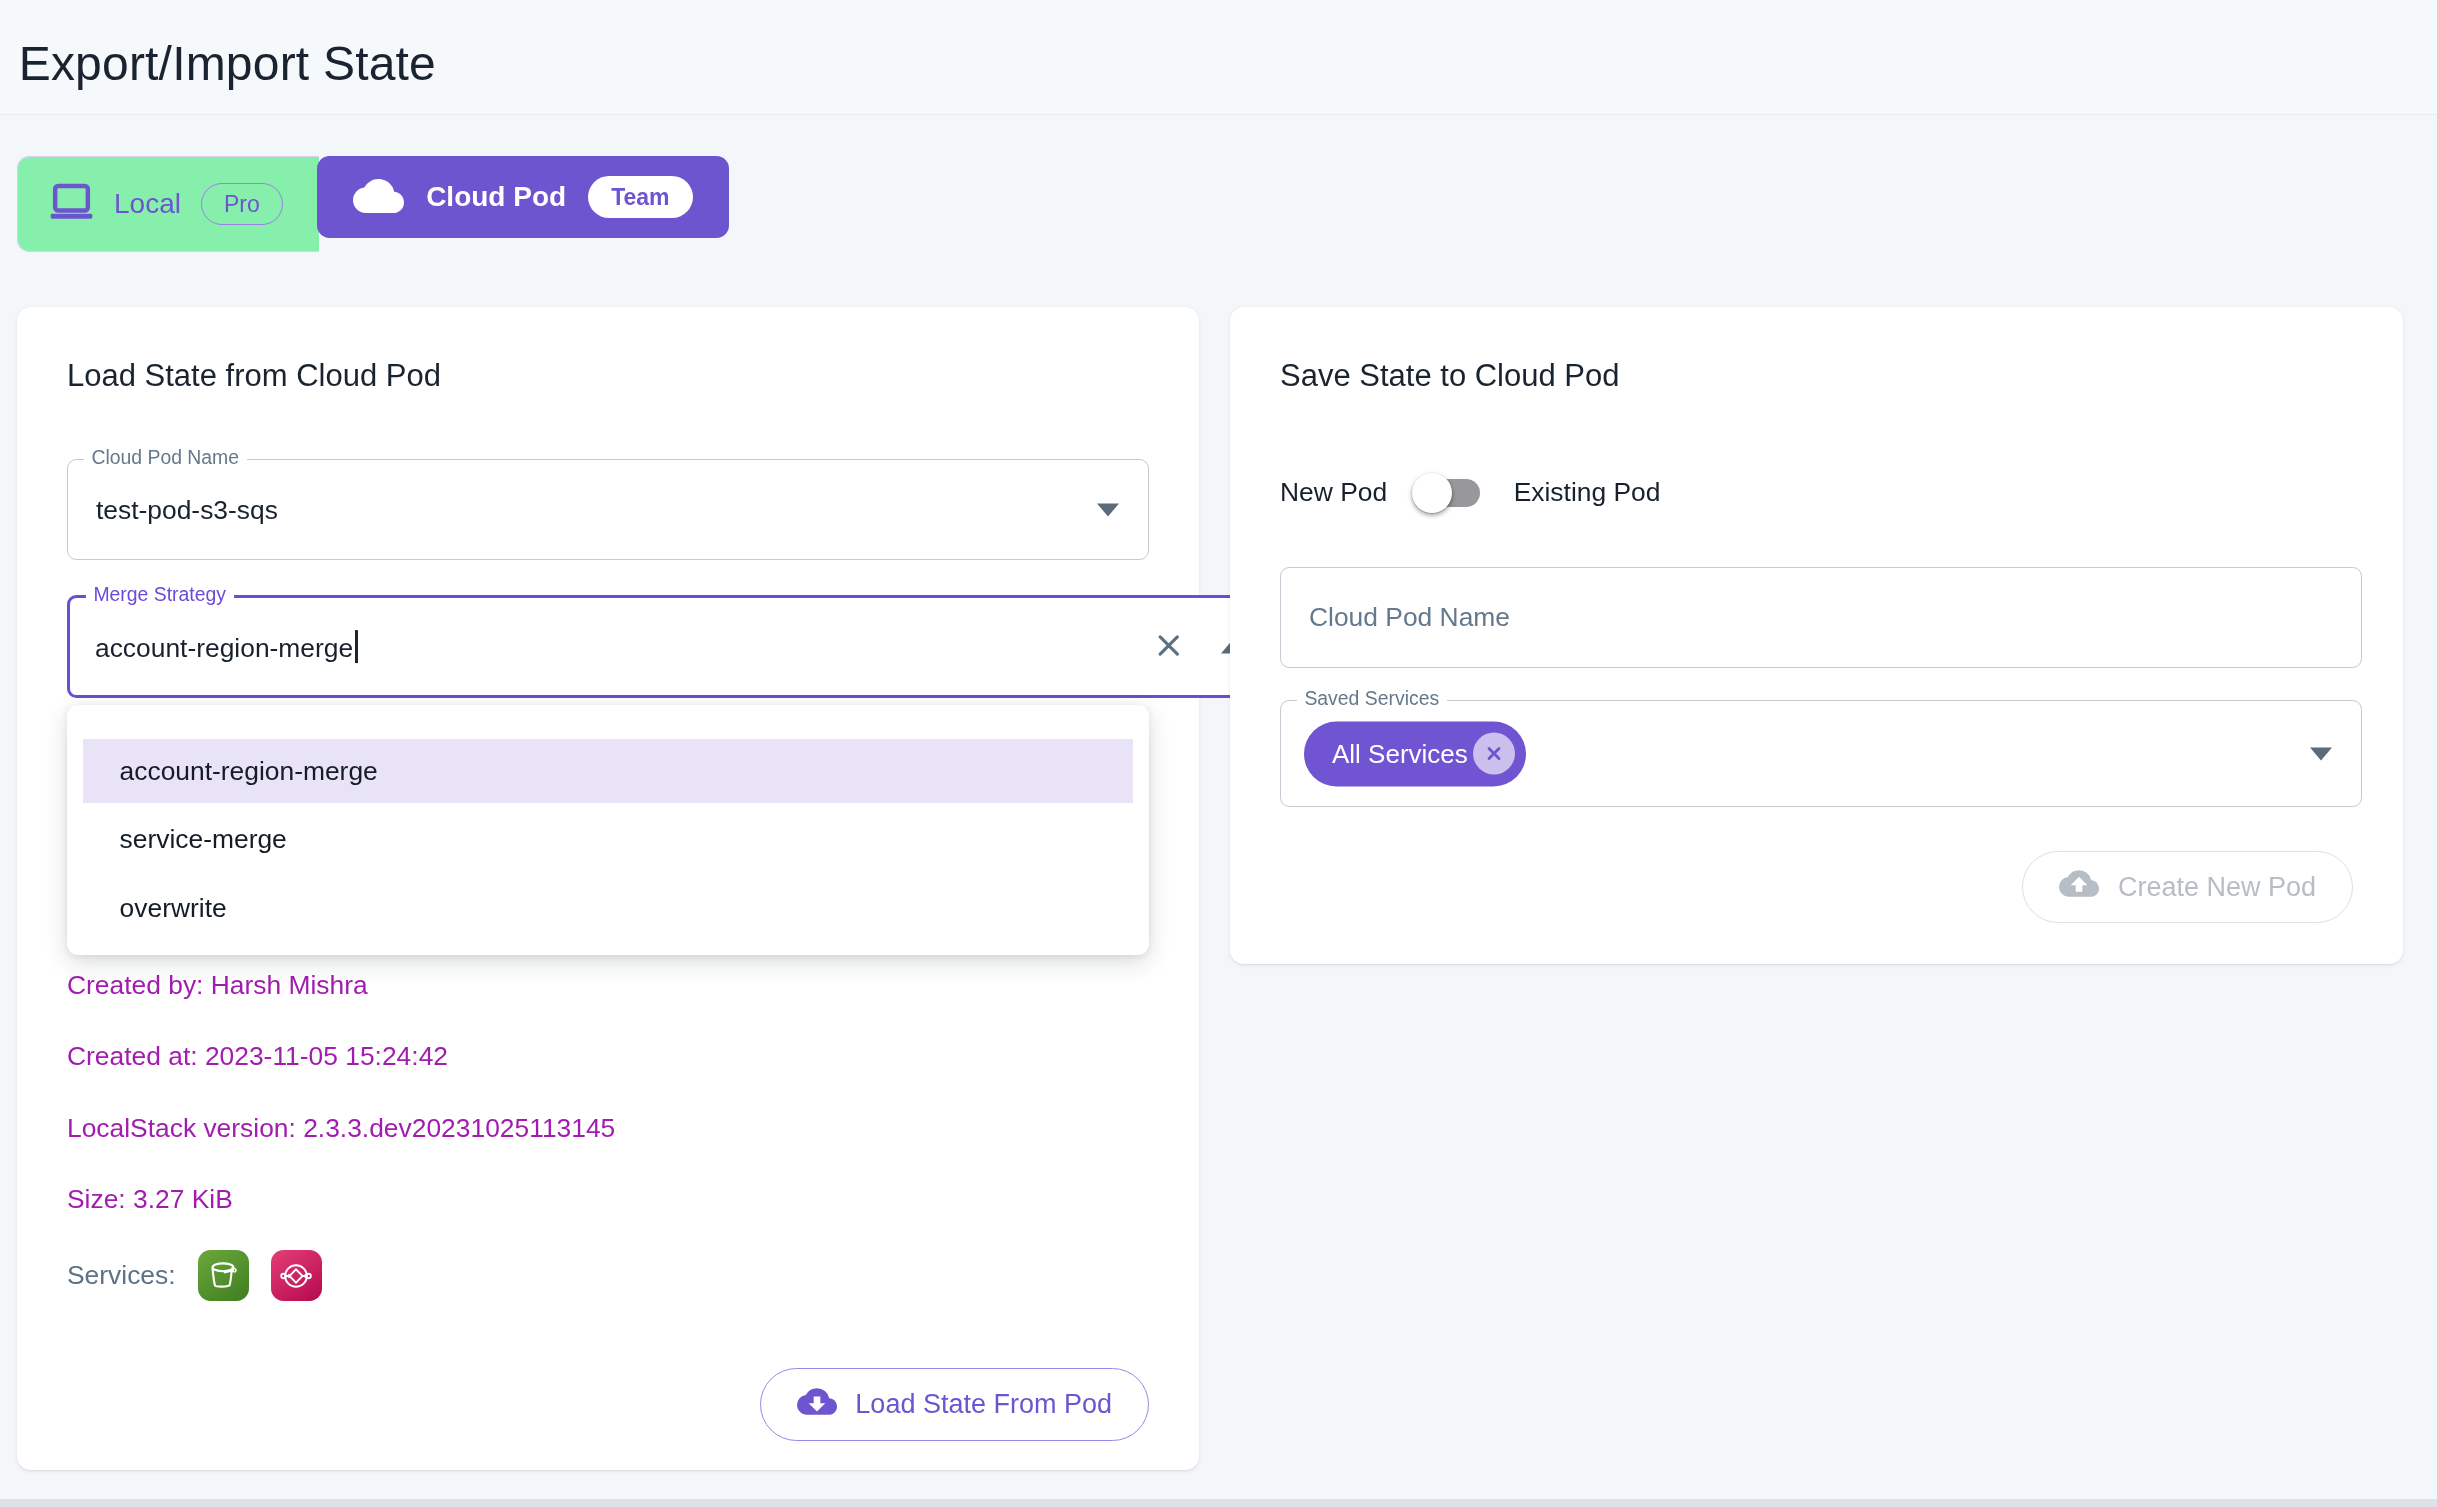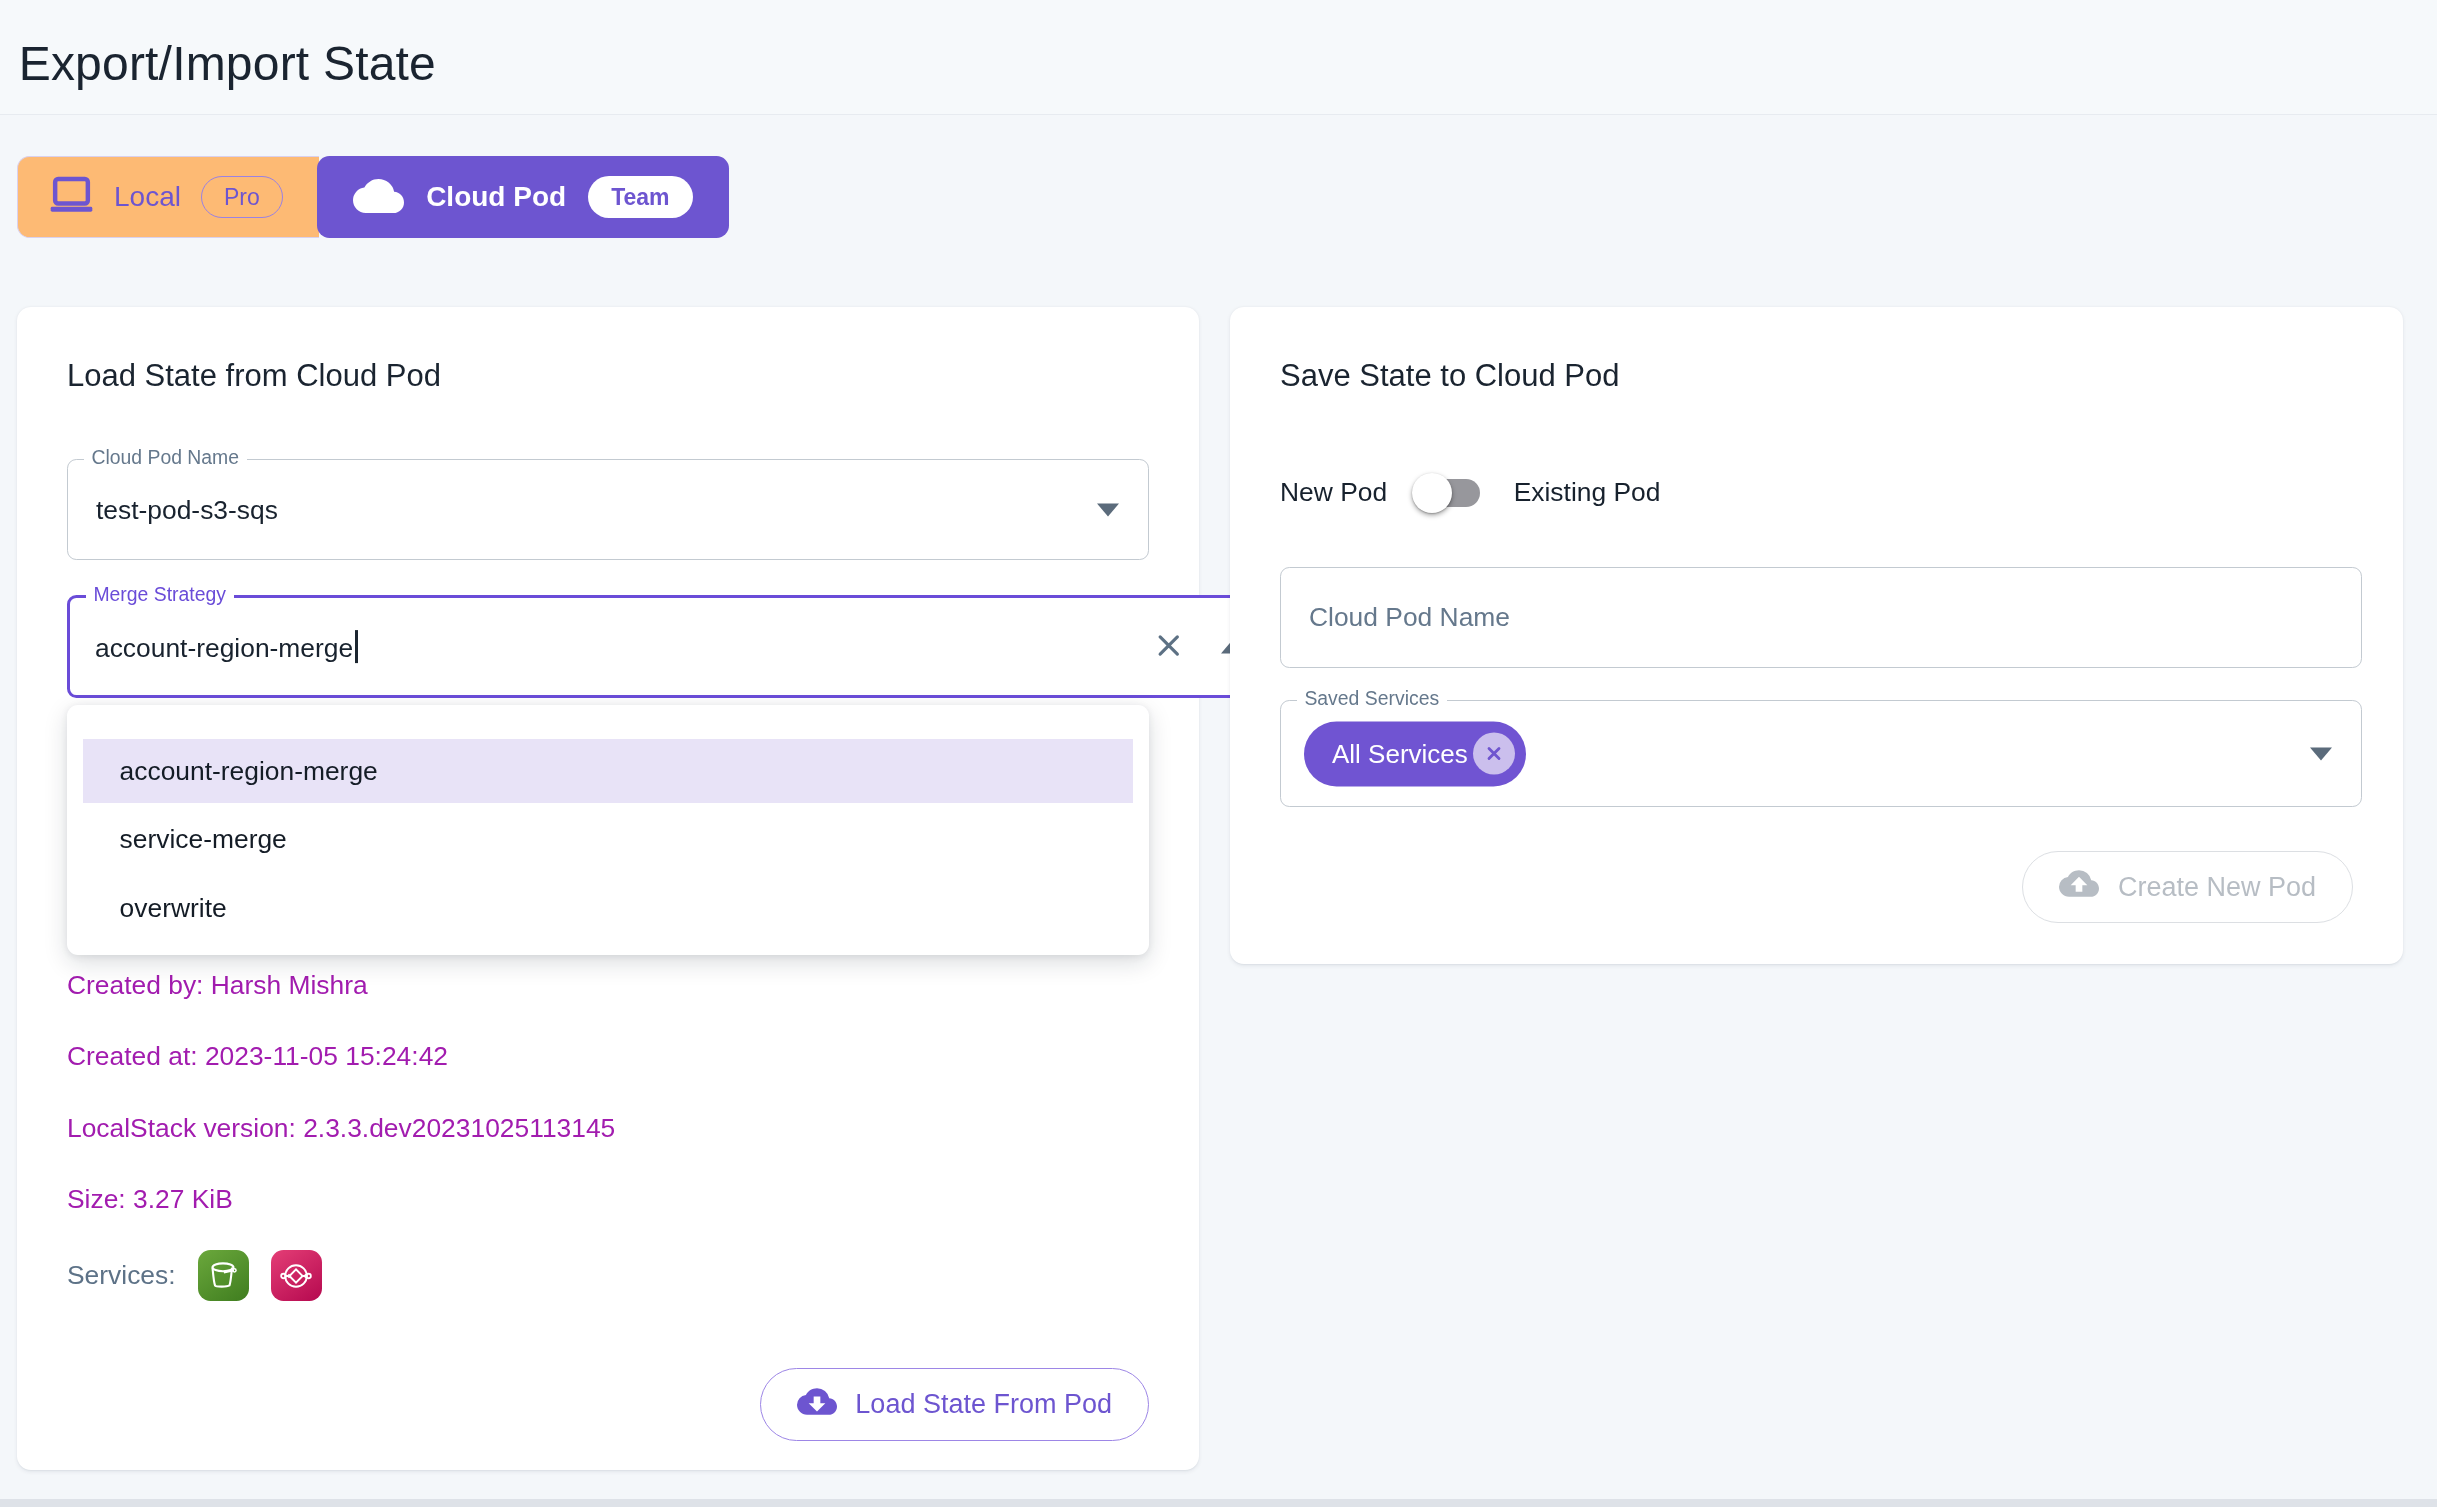--- a/index.html
+++ b/index.html
@@ -19,24 +19,24 @@
   }
   .page-title {
     position:absolute; left:18.7px; top:36px;
     font-size:48px; font-weight:500; color:#1a2430; letter-spacing:0.2px;
   }
 
   
   .tab-group { position:absolute; left:17px; top:156px; height:82px; display:flex; }
   .tab-local {
     display:flex; align-items:center; gap:20px;
-    padding:0 36px 0 31px; height:82px;
+    padding:0 36px 0 31px; height:96px;
     border:1.6px solid #d9d1ee; border-right:none;
     border-radius:12.4px 0 0 12.4px;
-    color:#6d55d0; background:#fdba74; cursor:pointer;
+    color:#6d55d0; background:#86efac; cursor:pointer;
   }
   .tab-local .label { font-size:28px; }
   .pill-pro {
     border:1.6px solid #9a82e2; border-radius:777px;
     padding:6.2px 22px; font-size:23px; color:#6d55d0;
   }
   .tab-cloud {
     display:flex; align-items:center; gap:22px;
     padding:0 36px; height:82px; margin-left:-1.6px;
     background:#6d55d0; border-radius:12.4px; color:#fff; cursor:pointer;

